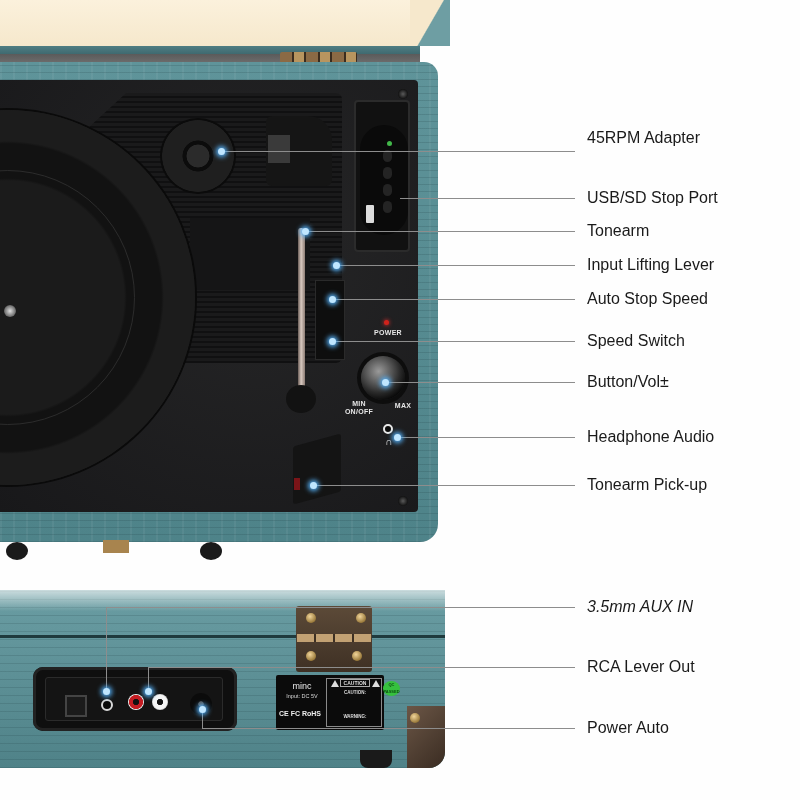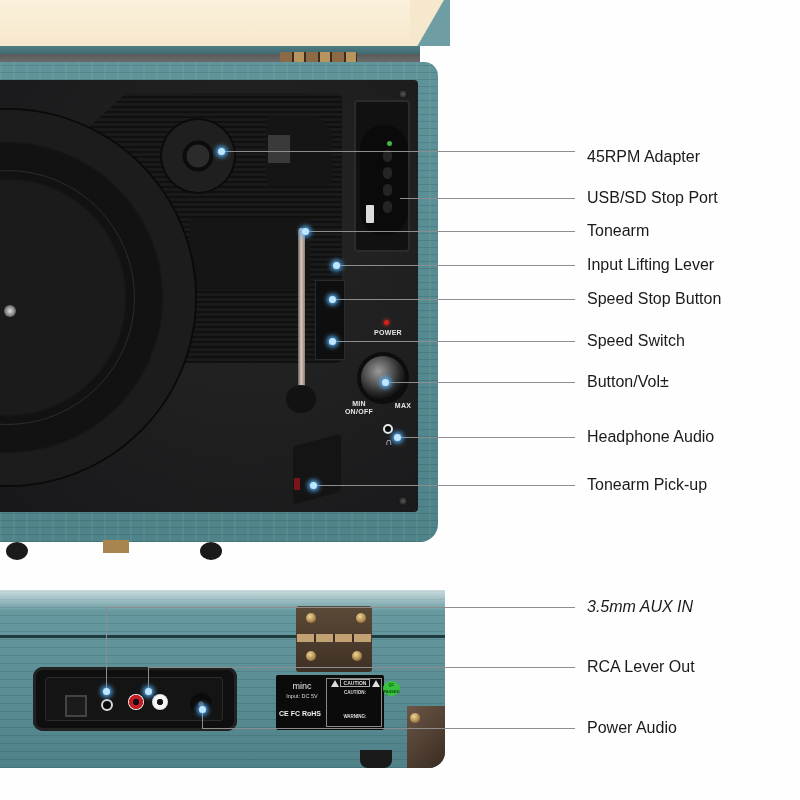--- a/index.html
+++ b/index.html
@@ -181,25 +181,25 @@
 
   <div class="leader" style="left:386px;top:382px;width:189px;"></div>
   <div class="dot" style="left:382px;top:379px;"></div>
 
   <div class="leader" style="left:398px;top:437px;width:177px;"></div>
   <div class="dot" style="left:394px;top:434px;"></div>
 
   <div class="leader" style="left:314px;top:485px;width:261px;"></div>
   <div class="dot" style="left:310px;top:482px;"></div>
 
-  <div class="label" style="top:148px;">45RPM Adapter</div>
+  <div class="label" style="top:129px;">45RPM Adapter</div>
   <div class="label" style="top:189px;">USB/SD Stop Port</div>
   <div class="label" style="top:222px;">Tonearm</div>
   <div class="label" style="top:256px;">Input Lifting Lever</div>
-  <div class="label" style="top:290px;">Speed Stop Button</div>
+  <div class="label" style="top:290px;">Auto Stop Speed</div>
   <div class="label" style="top:332px;text-align:center;">Speed Switch</div>
   <div class="label" style="top:373px;">Button/Vol±</div>
   <div class="label" style="top:428px;">Headphone Audio</div>
   <div class="label" style="top:476px;">Tonearm Pick-up</div>
 
   <div class="case-bottom"></div>
   <div class="seam"></div>
   <div class="bottom-hinge"></div>
   <div class="hinge-knuckle"></div>
   <div class="rivet" style="left:306px;top:613px;"></div>
@@ -238,14 +238,14 @@
   <div class="leader-v" style="left:148px;top:667px;height:25px;"></div>
   <div class="leader" style="left:148px;top:667px;width:427px;"></div>
   <div class="dot" style="left:145px;top:688px;"></div>
 
   <div class="leader-v" style="left:202px;top:710px;height:18px;"></div>
   <div class="leader" style="left:202px;top:728px;width:373px;"></div>
   <div class="dot" style="left:199px;top:706px;"></div>
 
   <div class="label" style="top:598px;font-style:italic;">3.5mm AUX IN</div>
   <div class="label" style="top:658px;">RCA Lever Out</div>
-  <div class="label" style="top:719px;">Power Audio</div>
+  <div class="label" style="top:719px;">Power Auto</div>
 </div>
 
 </body></html>

